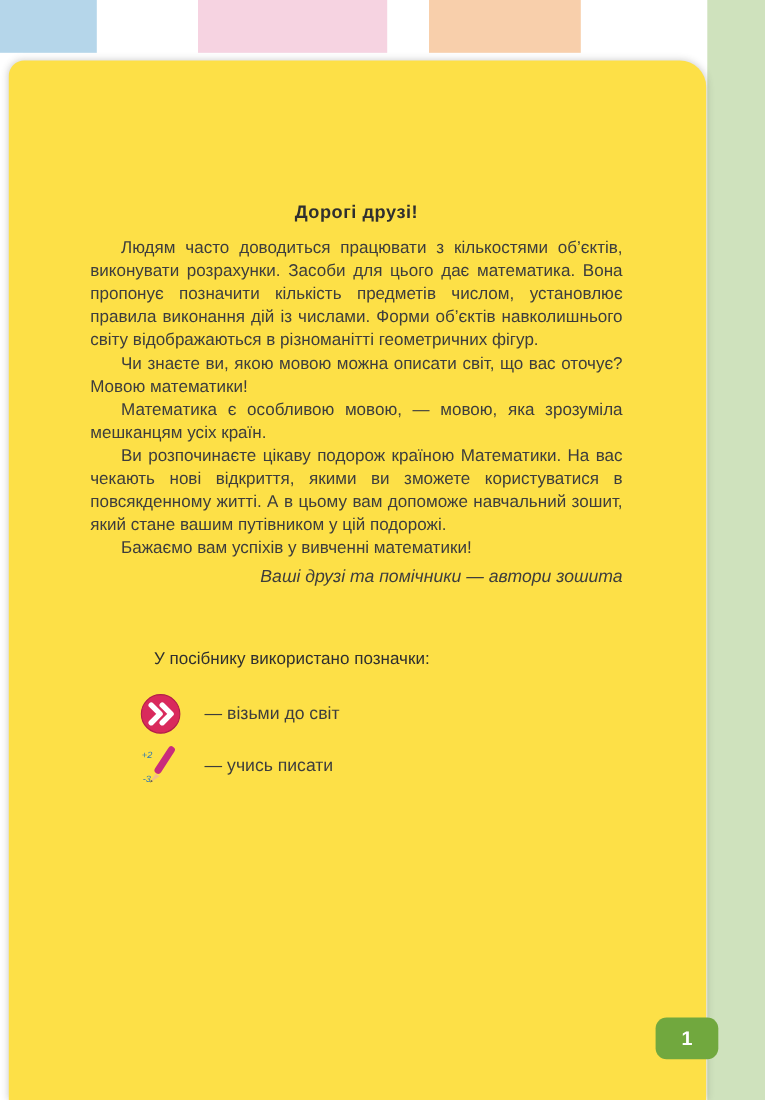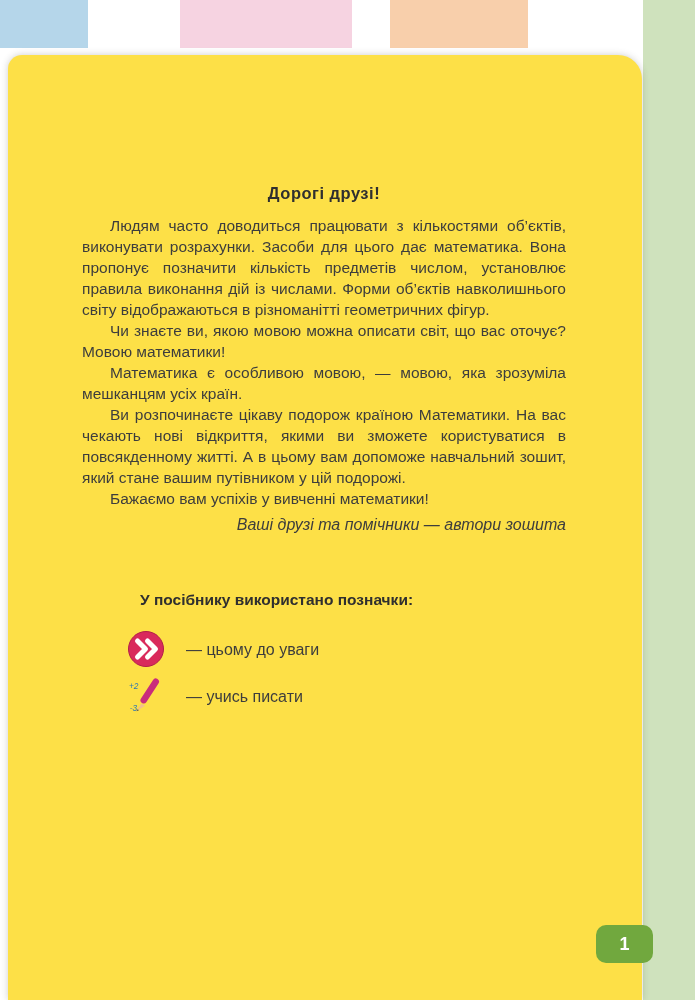--- a/index.html
+++ b/index.html
@@ -50,21 +50,21 @@
     text-indent: 28px;
   }
   .signature {
     margin-top: 5px;
     text-align: right;
     font-style: italic;
     font-size: 16px;
     color: #3d3d3d;
   }
   .legend-title {
-    font-weight: bold;
+    font-weight: normal;
     color: #2f2f2f;
     margin: 54px 0 20px 58px;
   }
   .legend-item {
     display: flex;
     align-items: center;
     margin: 0 0 9px 45px;
     min-height: 37px;
   }
   .legend-icon {
@@ -110,21 +110,21 @@
     <div class="legend-title">У посібнику використано позначки:</div>
 
     <div class="legend-item">
       <span class="legend-icon">
         <svg viewBox="0 0 38 38" width="38" height="38" aria-hidden="true">
           <circle cx="19" cy="19" r="17.5" fill="#d92a5c" stroke="#b21e49" stroke-width="1"></circle>
           <path d="M10.5 11 L18.5 19 L10.5 27" fill="none" stroke="#ffffff" stroke-width="5" stroke-linecap="round" stroke-linejoin="round"></path>
           <path d="M20.5 11 L28.5 19 L20.5 27" fill="none" stroke="#ffffff" stroke-width="5" stroke-linecap="round" stroke-linejoin="round"></path>
         </svg>
       </span>
-      <span class="legend-label">— цьому до уваги</span>
+      <span class="legend-label">— візьми до світ</span>
     </div>
 
 
 
     <div class="legend-item">
       <span class="legend-icon">
         <svg viewBox="0 0 40 40" width="37" height="37" aria-hidden="true">
           <line x1="30" y1="4" x2="17" y2="24" stroke="#c92c7c" stroke-width="7" stroke-linecap="round"></line>
           <polygon points="14.5,27.5 9,36 18.5,30" fill="#f2c18a"></polygon>
           <polygon points="10.5,33.7 9,36 11.8,34.8" fill="#4a4a4a"></polygon>

